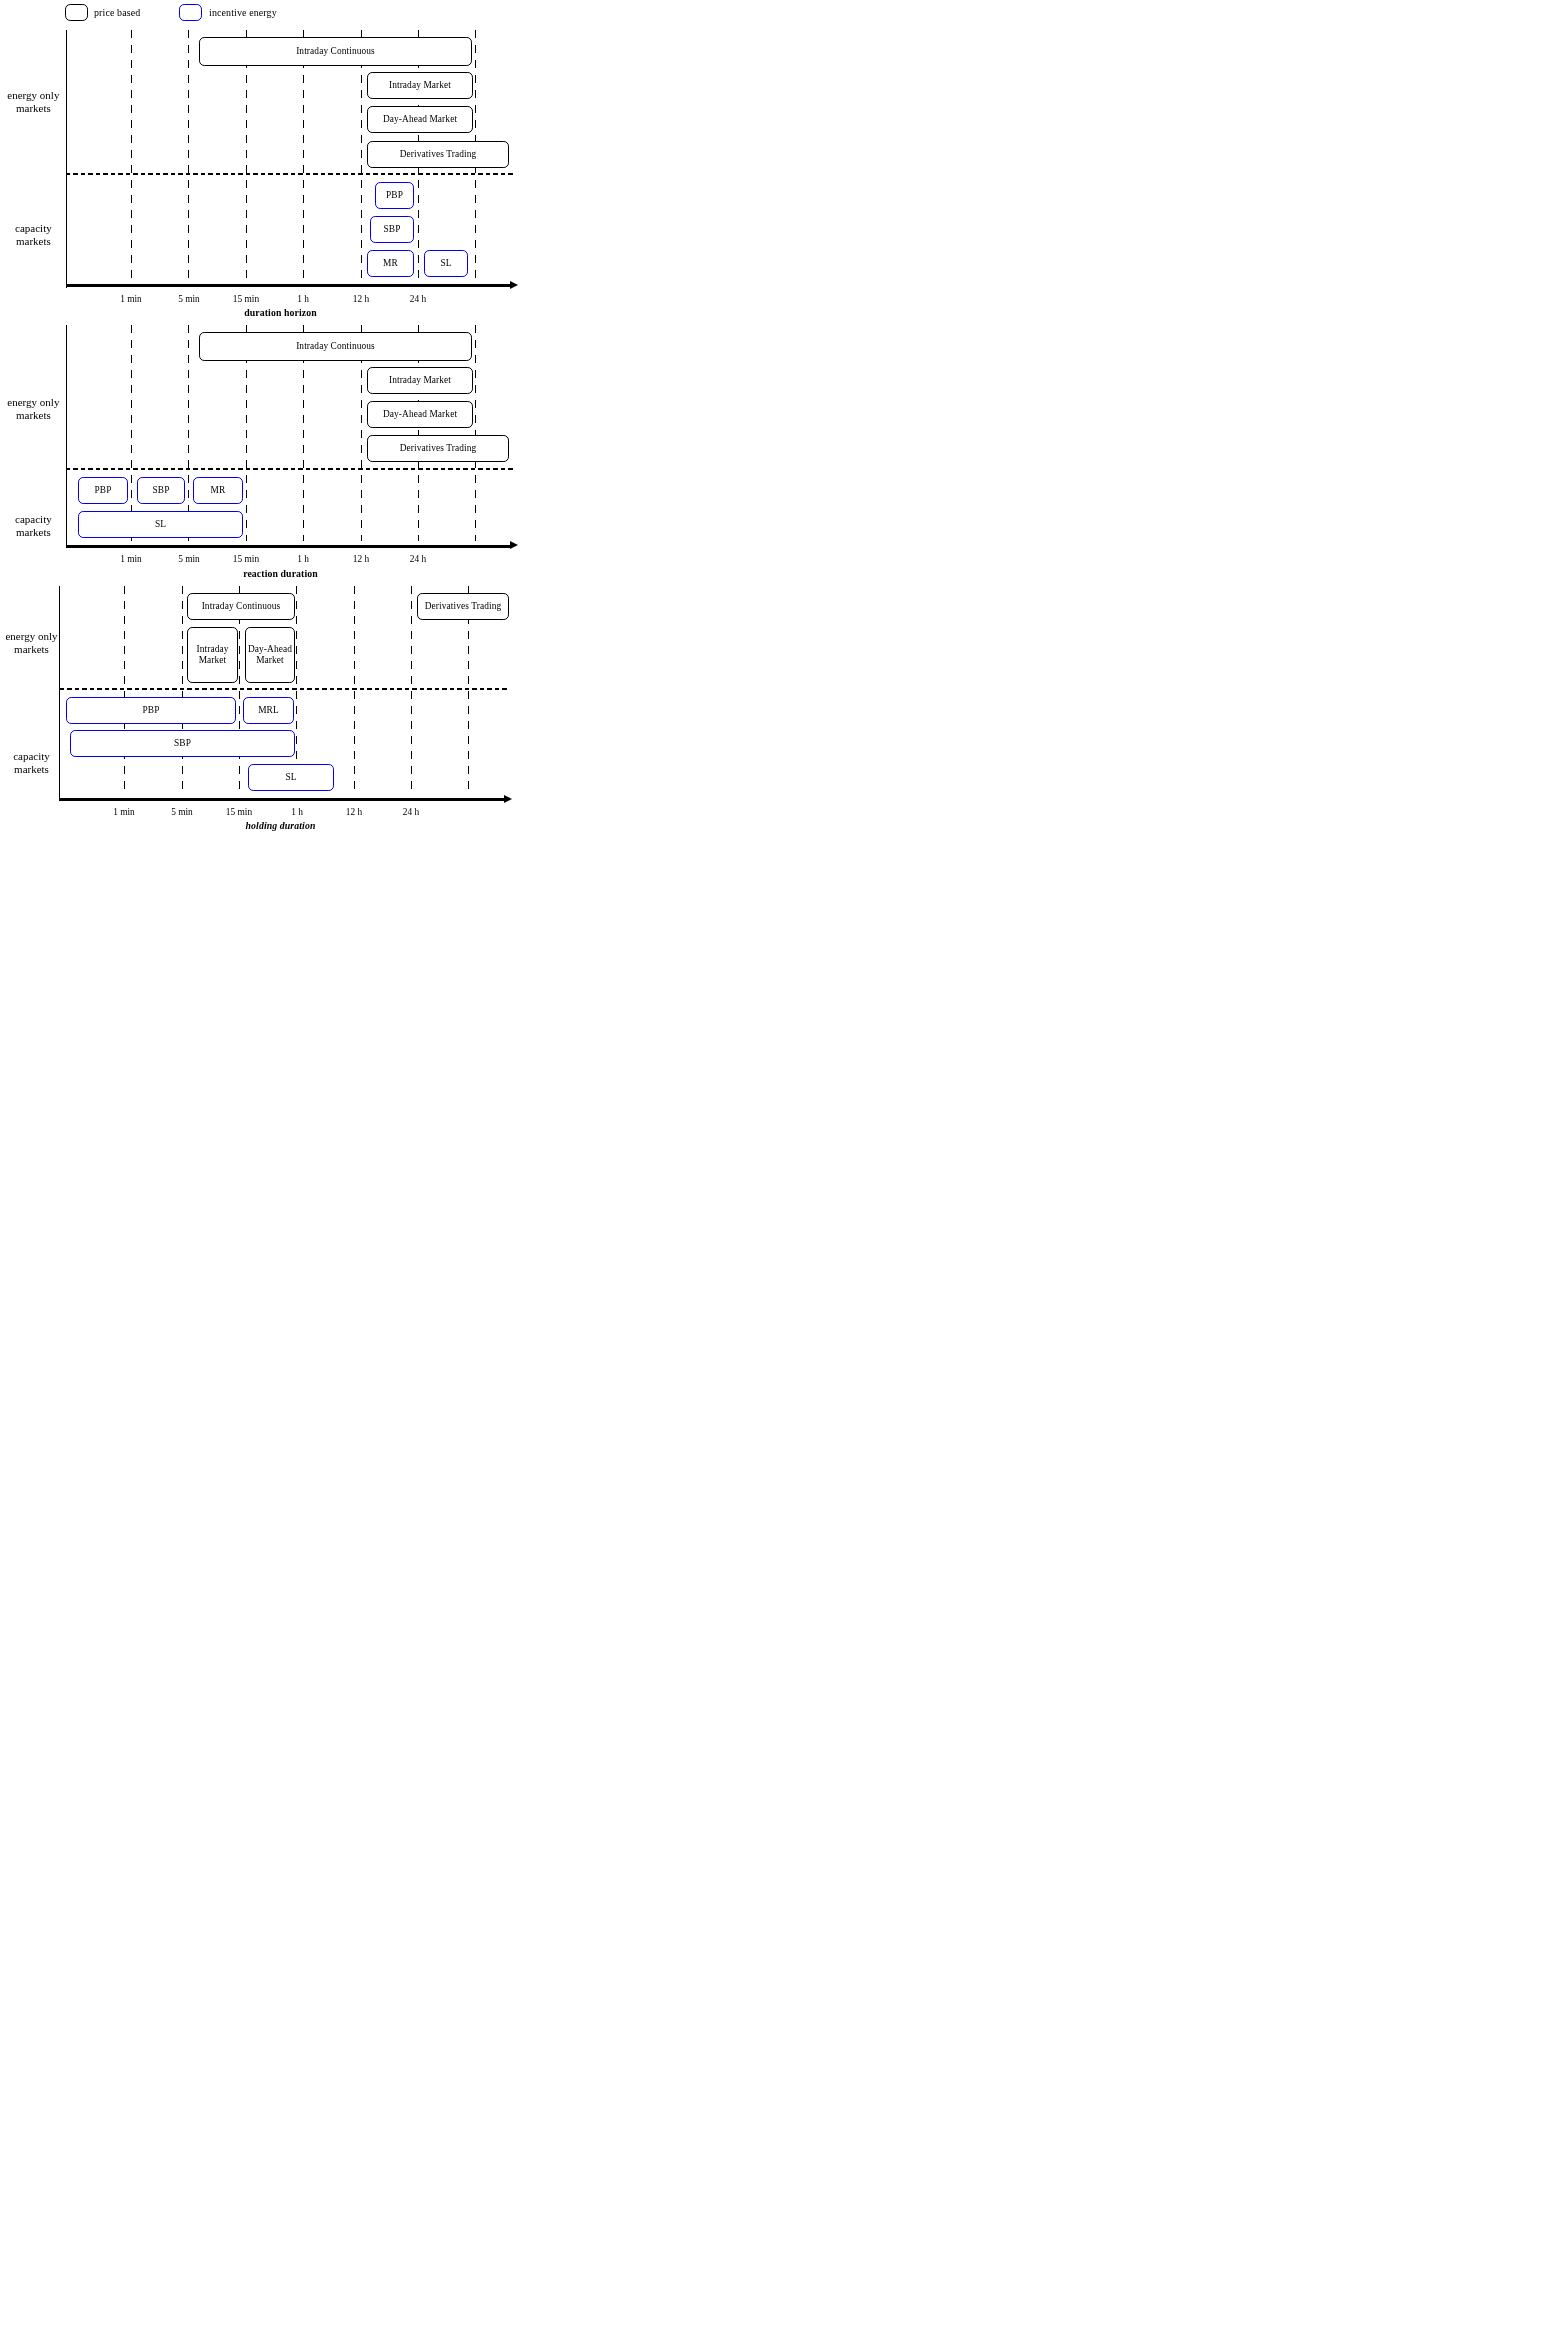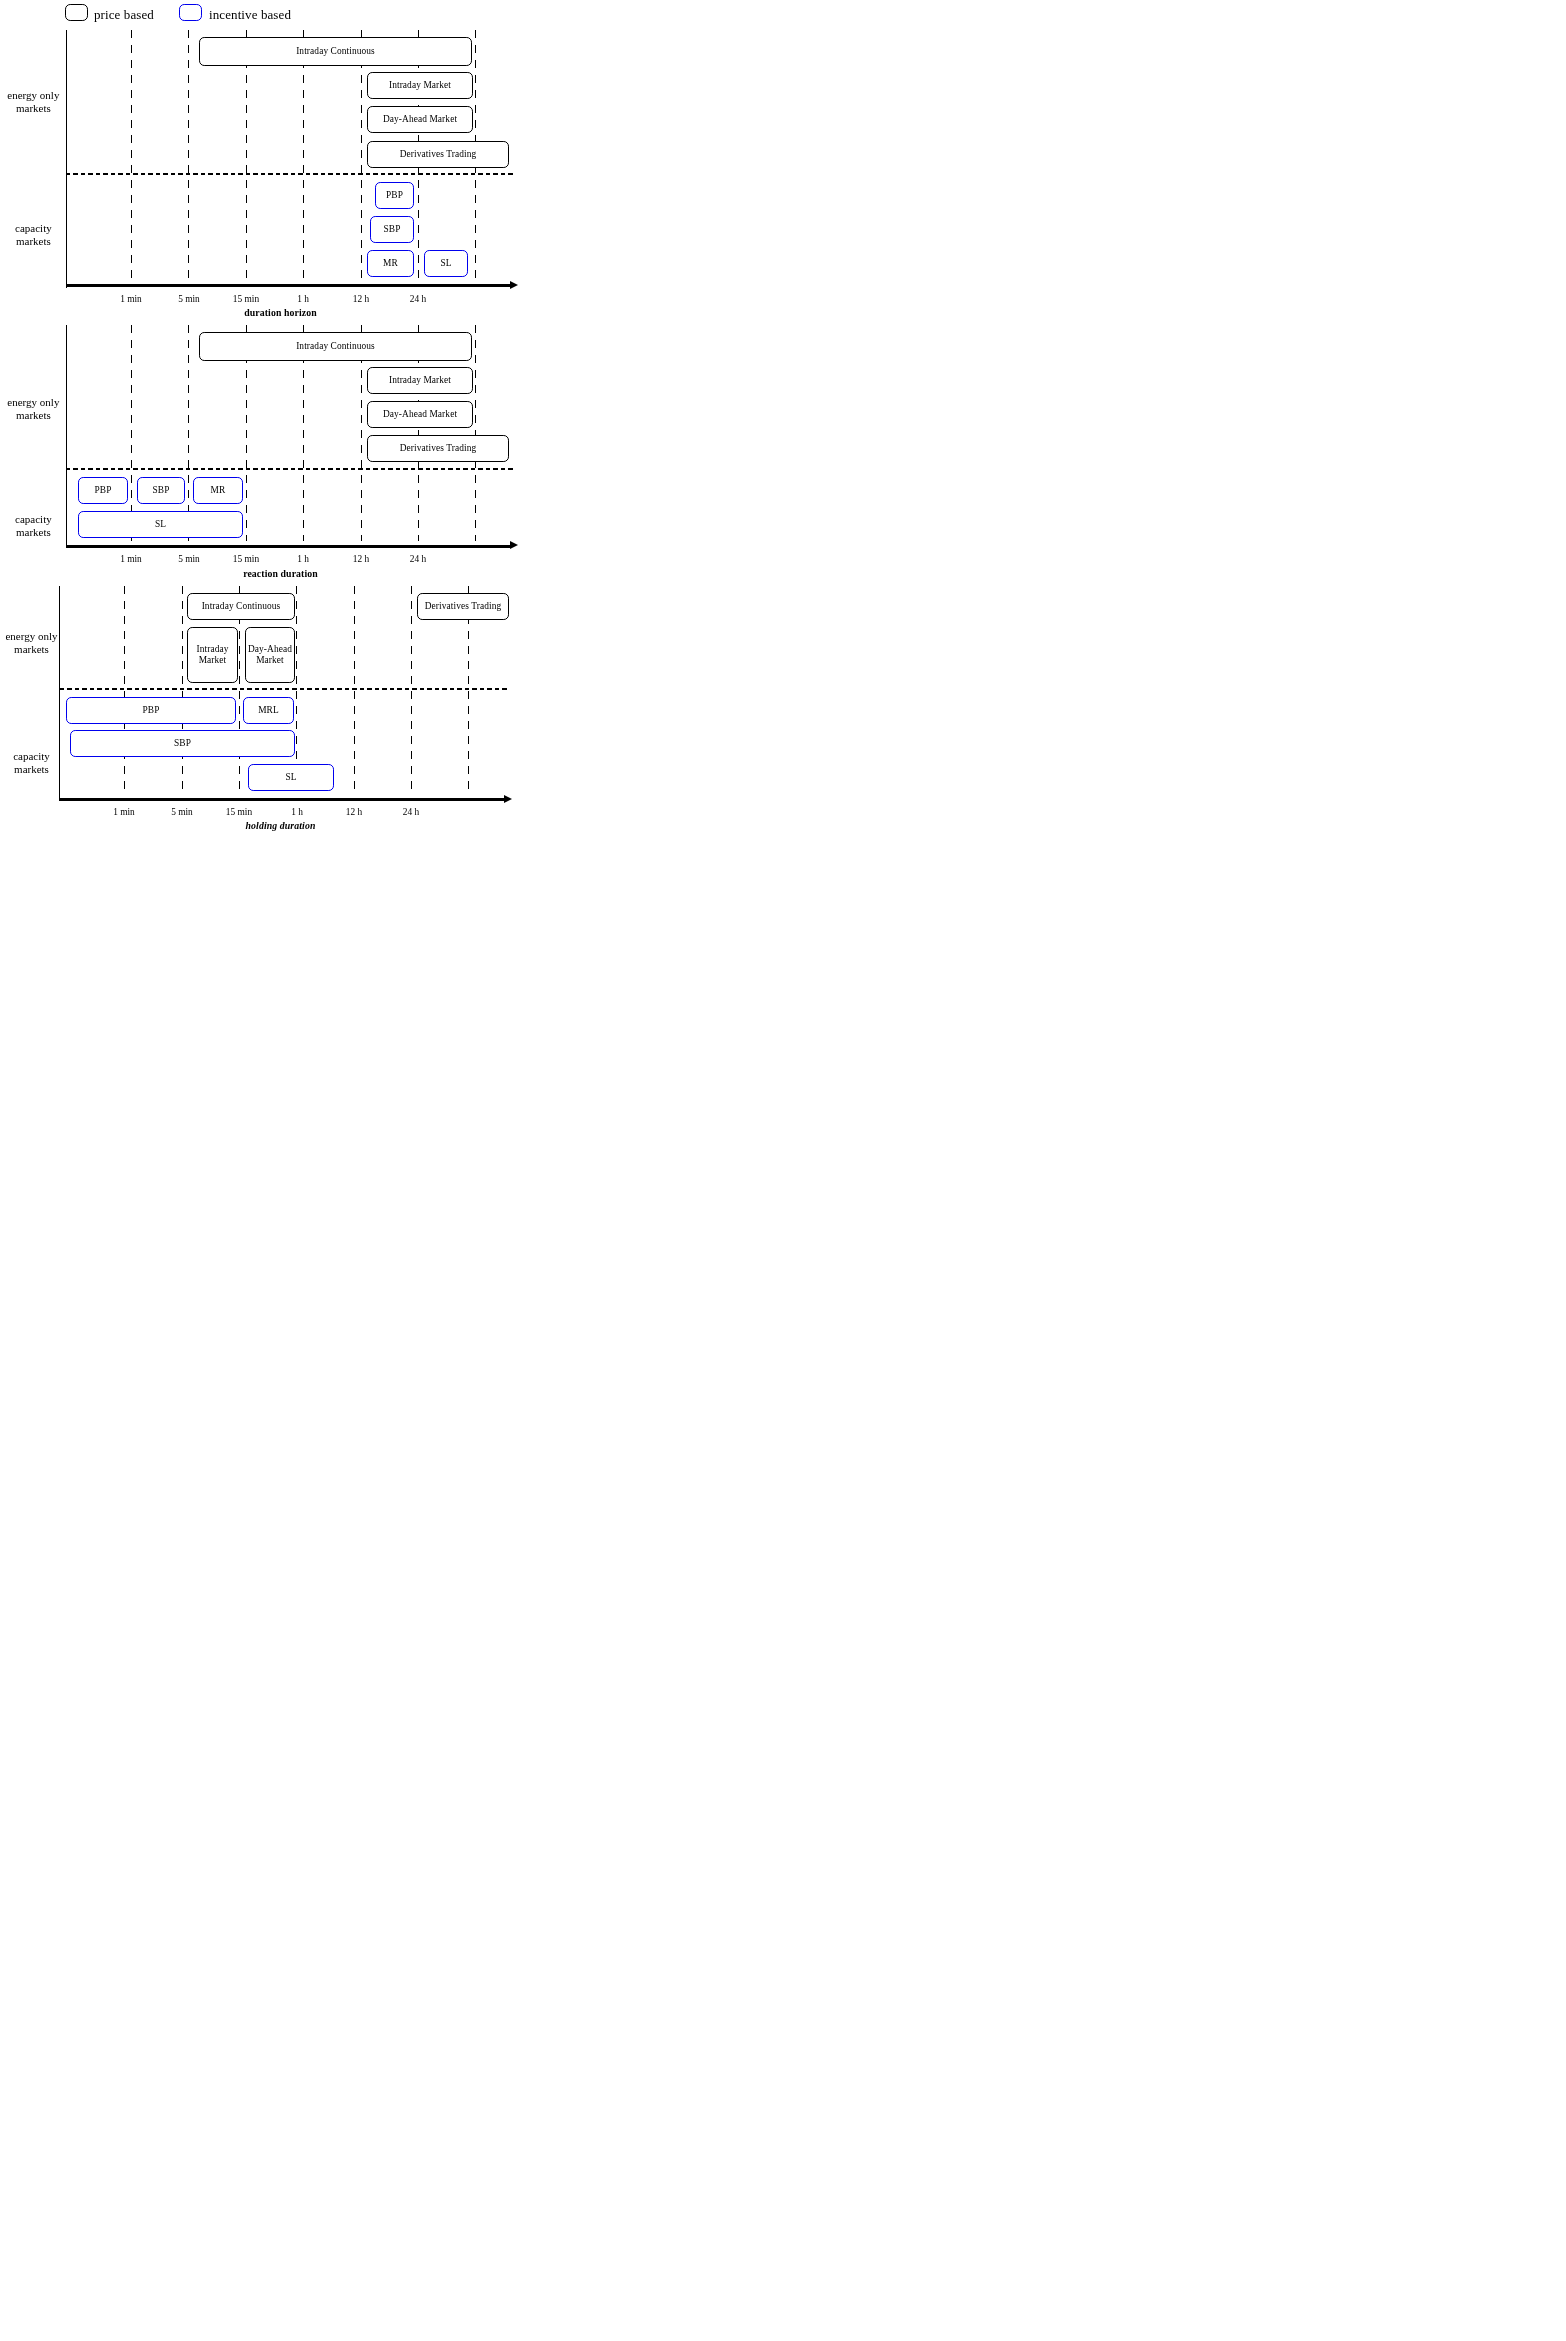--- a/index.html
+++ b/index.html
@@ -30,31 +30,31 @@
     border-left:8px solid #000; border-top:4.7px solid transparent; border-bottom:4.7px solid transparent;
   }
   .rowlabel{ position:absolute; left:1.9px; width:63px; text-align:center;
     font-size:11px; line-height:13px; }
   .tick{ position:absolute; width:52px; text-align:center; font-size:9.4px; }
   .chart-title{ position:absolute; left:84px; width:393px; text-align:center;
     font-size:9.8px; font-weight:bold; letter-spacing:0.1px; }
   .legend-swatch{ position:absolute; background:#fff; border-radius:5.2px; box-sizing:border-box; }
   .legend-swatch.price{ border:1.9px solid var(--color-price,#000); }
   .legend-swatch.incentive{ border:1.4px solid var(--color-incentive,#0000ee); }
-  .legend-label{ position:absolute; font-size:13px; letter-spacing:0.1px; }
+  .legend-label{ position:absolute; font-size:10px; letter-spacing:0.1px; }
 </style>
 </head>
 <body>
 
 <div class="page">
 
   <div class="legend-swatch price" style="left:65px; top:3.7px; width:22.5px; height:17px;"></div>
   <div class="legend-label" style="left:94px; top:7px;">price based</div>
   <div class="legend-swatch incentive" style="left:179px; top:3.7px; width:22.5px; height:17px;"></div>
-  <div class="legend-label" style="left:209px; top:7px;">incentive based</div>
+  <div class="legend-label" style="left:209px; top:7px;">incentive energy</div>
 
   <div>
     <div class="gridline" style="left:131px; top:29.5px; height:252px;"></div>
     <div class="gridline" style="left:188px; top:29.5px; height:252px;"></div>
     <div class="gridline" style="left:246px; top:29.5px; height:252px;"></div>
     <div class="gridline" style="left:303px; top:29.5px; height:252px;"></div>
     <div class="gridline" style="left:361px; top:29.5px; height:252px;"></div>
     <div class="gridline" style="left:418px; top:29.5px; height:252px;"></div>
     <div class="gridline" style="left:475px; top:29.5px; height:252px;"></div>
 

